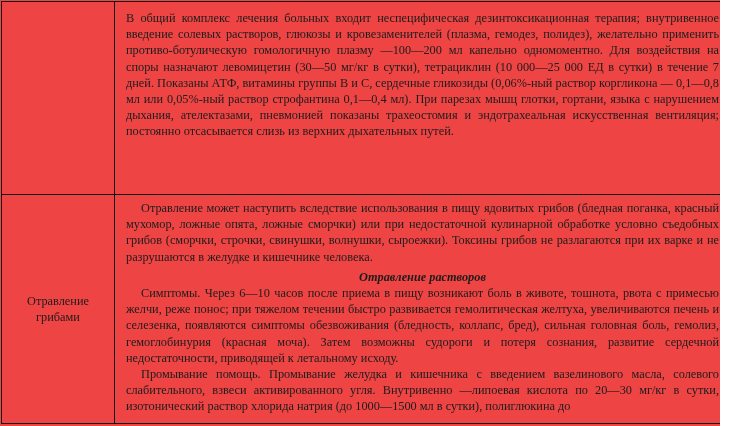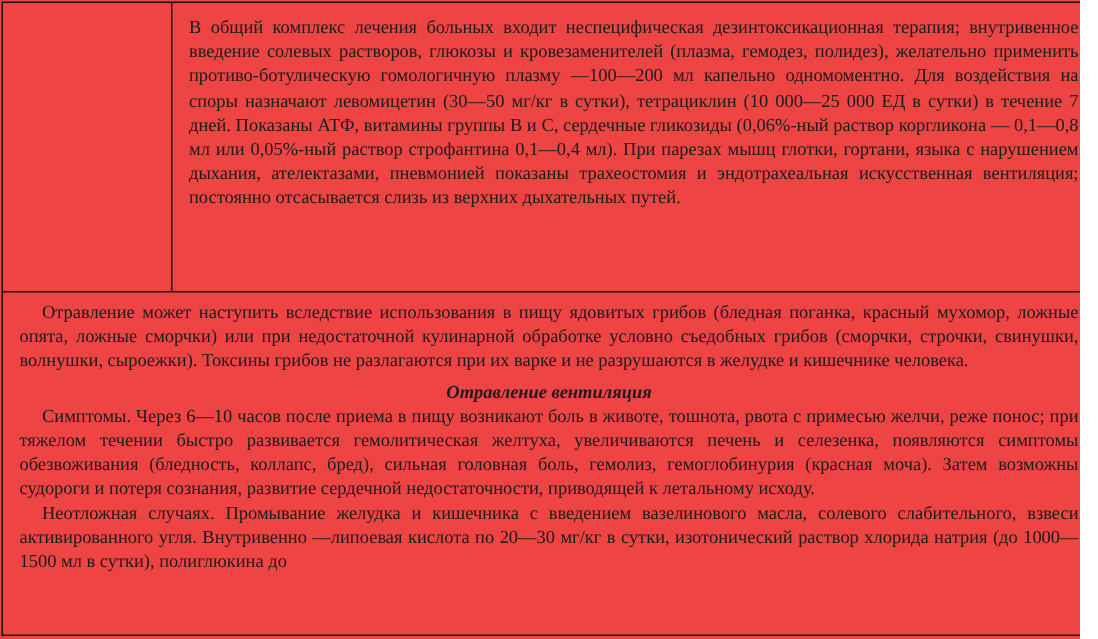--- a/index.html
+++ b/index.html
@@ -92,22 +92,25 @@
     <div class="t-row t-row-1">
       <div class="cell-left">
         <span></span>
       </div>
       <div class="cell-right">
         <p class="para">В общий комплекс лечения больных входит неспецифическая дезинтоксикационная терапия; внутривенное введение солевых растворов, глюкозы и кровезаменителей (плазма, гемодез, полидез), желательно применить противо-ботулическую гомологичную плазму —100—200 мл капельно одномоментно. Для воздействия на споры назначают левомицетин (30—50 мг/кг в сутки), тетрациклин (10 000—25 000 ЕД в сутки) в течение 7 дней. Показаны АТФ, витамины группы В и С, сердечные гликозиды (0,06%-ный раствор коргликона — 0,1—0,8 мл или 0,05%-ный раствор строфантина 0,1—0,4 мл). При парезах мышц глотки, гортани, языка с нарушением дыхания, ателектазами, пневмонией показаны трахеостомия и эндотрахеальная искусственная вентиляция; постоянно отсасывается слизь из верхних дыхательных путей.</p>
       </div>
     </div>
 
     <div class="t-row t-row-2">
+      <div class="cell-left">
+        <span>Отравление грибами</span>
+      </div>
       <div class="cell-right cell-right-2">
         <p class="para para-indent">Отравление может наступить вследствие использования в пищу ядовитых грибов (бледная поганка, красный мухомор, ложные опята, ложные сморчки) или при недостаточной кулинарной обработке условно съедобных грибов (сморчки, строчки, свинушки, волнушки, сыроежки). Токсины грибов не разлагаются при их варке и не разрушаются в желудке и кишечнике человека.</p>
-        <p class="para sub-heading">Отравление вентиляция</p>
+        <p class="para sub-heading">Отравление растворов</p>
         <p class="para para-indent"><span class="lead-italic">Симптомы.</span><span> Через 6—10 часов после приема в пищу возникают боль в животе, тошнота, рвота с примесью желчи, реже понос; при тяжелом течении быстро развивается гемолитическая желтуха, увеличиваются печень и селезенка, появляются симптомы обезвоживания (бледность, коллапс, бред), сильная головная боль, гемолиз, гемоглобинурия (красная моча). Затем возможны судороги и потеря сознания, развитие сердечной недостаточности, приводящей к летальному исходу.</span></p>
-        <p class="para para-indent"><span class="lead-italic">Неотложная случаях.</span><span> Промывание желудка и кишечника с введением вазелинового масла, солевого слабительного, взвеси активированного угля. Внутривенно —липоевая кислота по 20—30 мг/кг в сутки, изотонический раствор хлорида натрия (до 1000—1500 мл в сутки), полиглюкина до</span></p>
+        <p class="para para-indent"><span class="lead-italic">Промывание помощь.</span><span> Промывание желудка и кишечника с введением вазелинового масла, солевого слабительного, взвеси активированного угля. Внутривенно —липоевая кислота по 20—30 мг/кг в сутки, изотонический раствор хлорида натрия (до 1000—1500 мл в сутки), полиглюкина до</span></p>
       </div>
     </div>
 
   </div>
 </div>
 
 </body></html>

